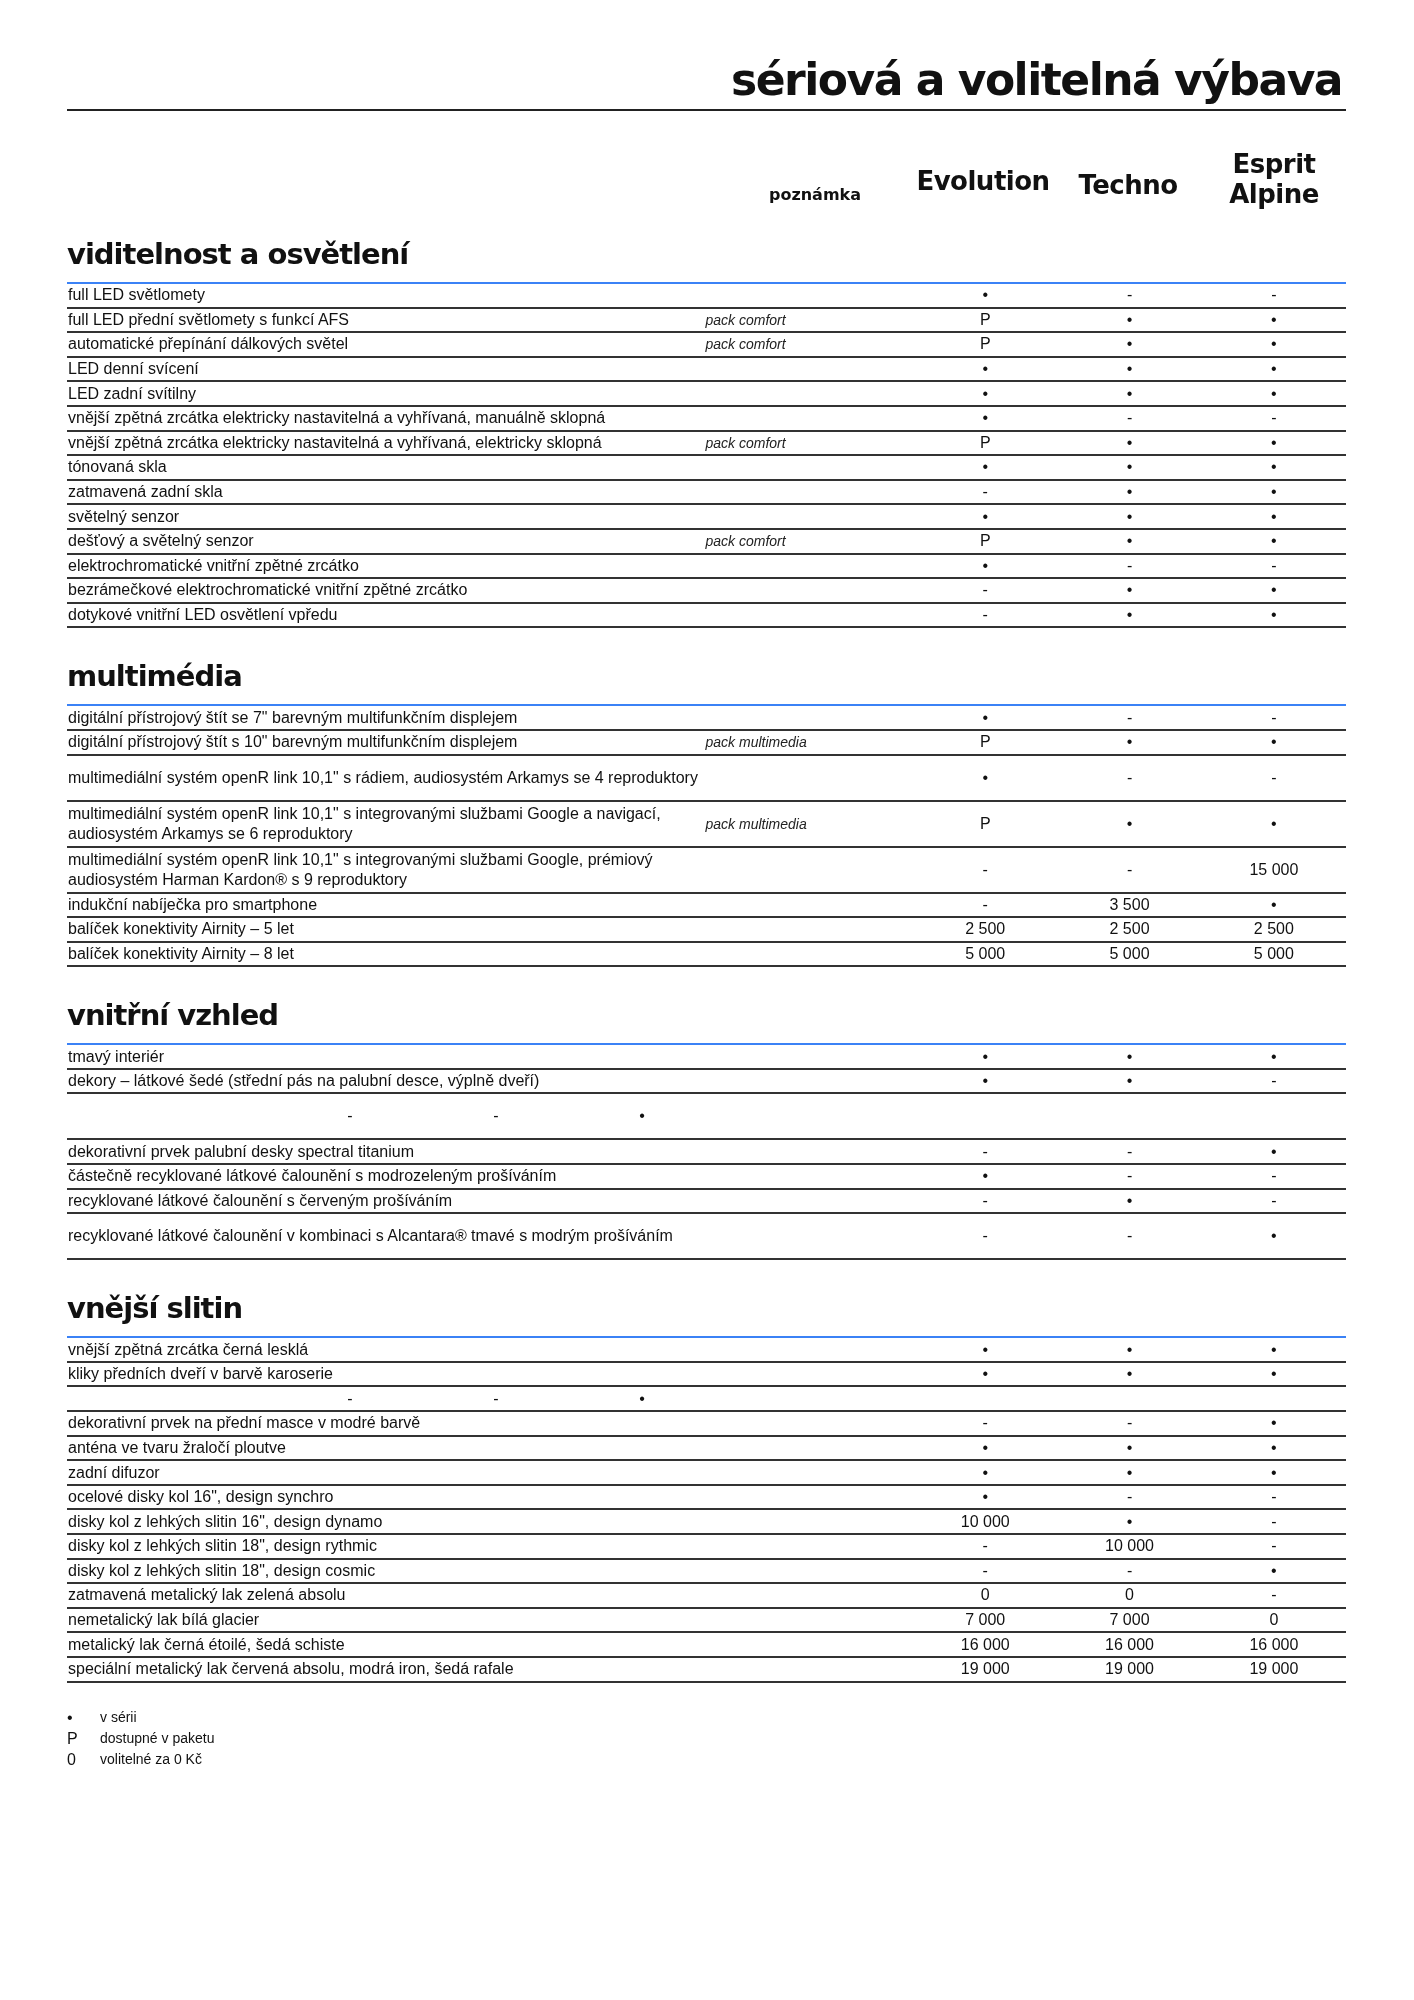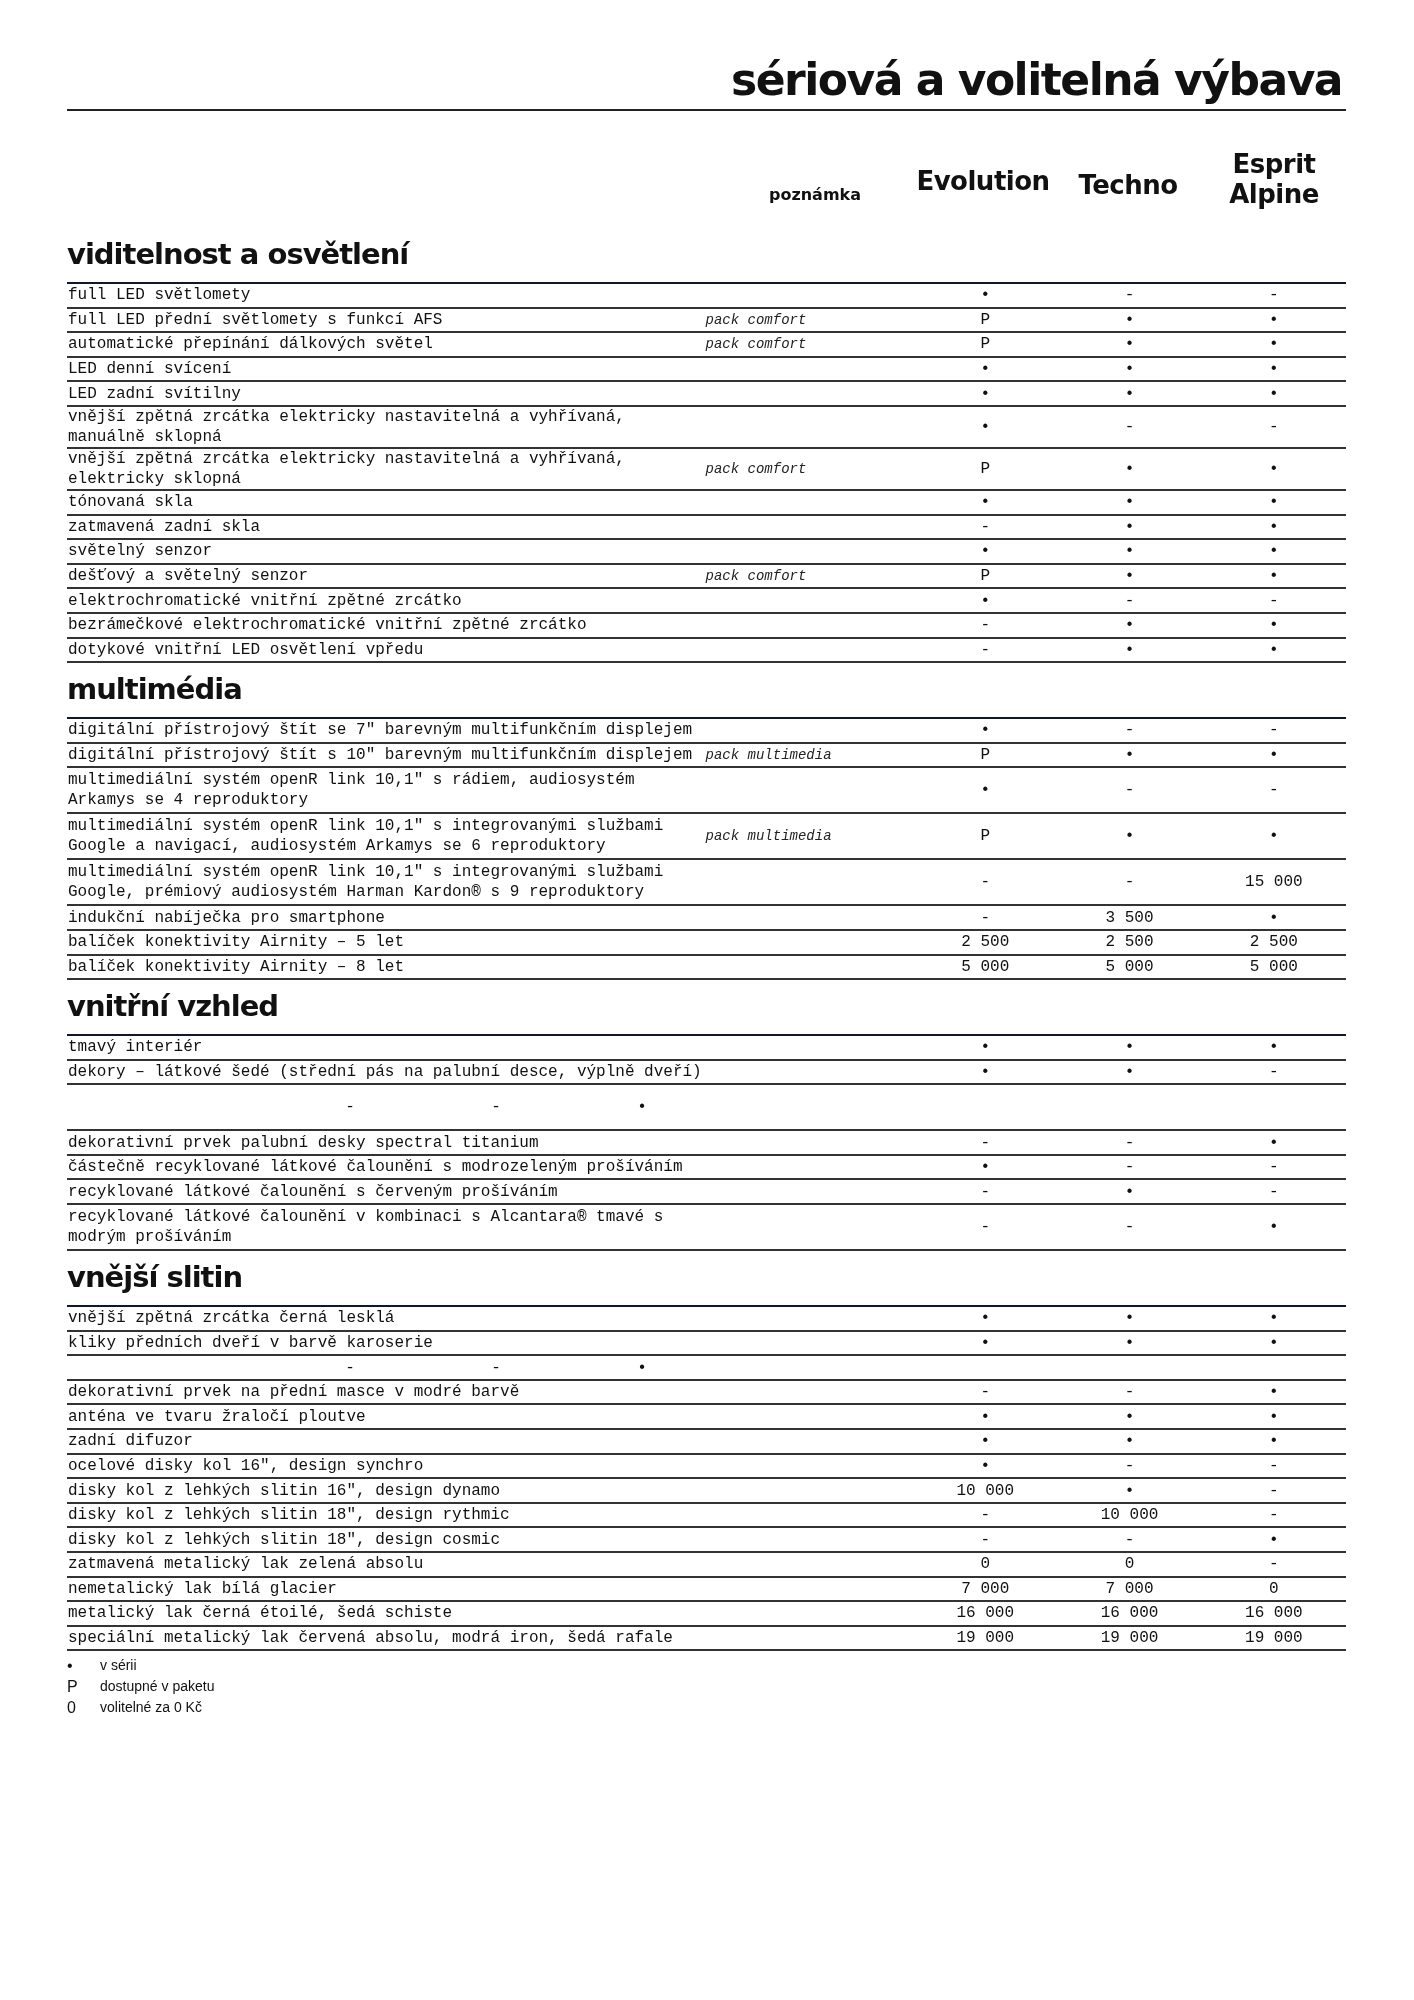--- a/index.html
+++ b/index.html
@@ -19,26 +19,26 @@
     position: absolute; font-family: "DejaVu Sans", sans-serif; font-weight: bold;
     text-align: center; color: #111; line-height: 30px;
   }
   .col-head.note { font-size: 16px; top: 180px; width: 140px; left: 745px; }
   .col-head.trim { font-size: 26px; letter-spacing: -0.5px; }
   .col-head.evo { left: 908px; width: 150px; top: 166px; }
   .col-head.tech { left: 1053px; width: 150px; top: 170px; }
   .col-head.esp { left: 1199px; width: 150px; top: 149px; }
 
   .content { position: absolute; left: 67px; top: 230px; width: 1279px; }
-  .section { margin-bottom: 2px; }
+  .section { margin-bottom: 24px; }
   .section-title {
     font-family: "DejaVu Sans", sans-serif; font-weight: bold; font-size: 29px;
     letter-spacing: -1px; margin: 0 0 4px 0; height: 48px; line-height: 48px;
   }
-  .table { border-top: 2px solid #0f172a; font-family: Liberation Mono, monospace; }
+  .table { border-top: 2px solid #3b82f6; }
   .row {
     display: flex; align-items: center; border-bottom: 2px solid #333;
     min-height: 22.6px; font-size: 16px; line-height: 20px;
   }
   .row .label { width: 645px; padding-left: 1px; }
   .row .note {
     width: 210px; text-align: left; font-style: italic; font-size: 14px; color: #222;
   }
   .row .val { width: 146px; text-align: center; }
   .row .val.v1 { width: 146px; }

